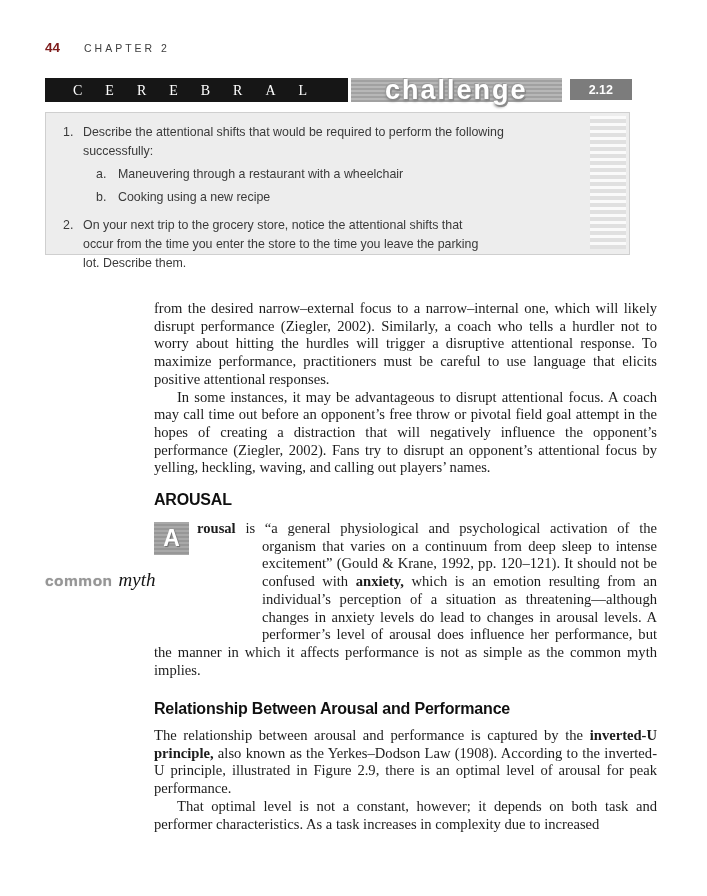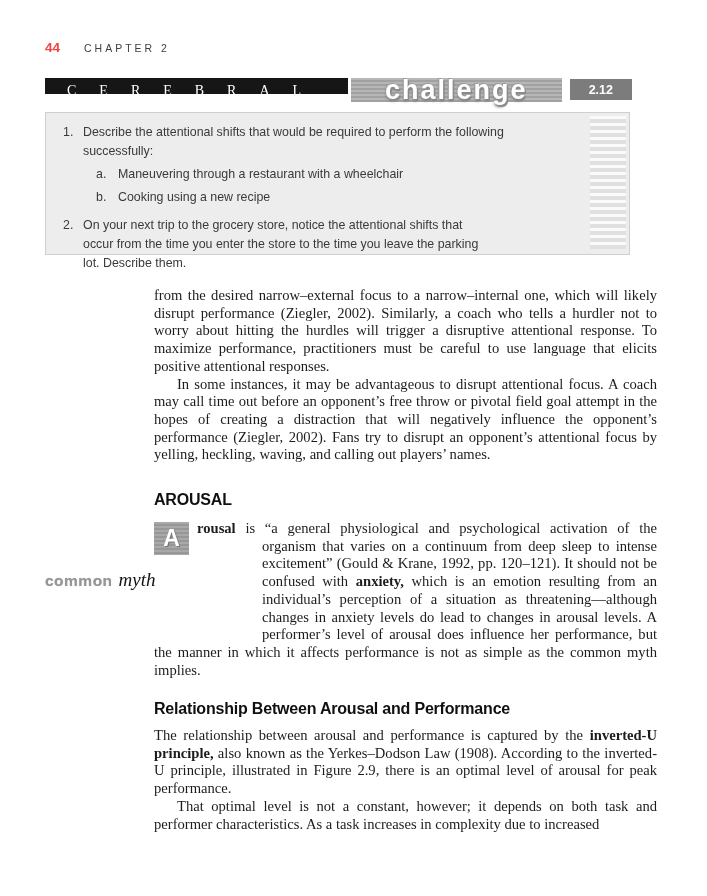--- a/index.html
+++ b/index.html
@@ -5,29 +5,29 @@
   html,body{margin:0;padding:0;background:#ffffff;}
   .page{
     position:relative;
     width:707px;height:896px;
     background:#ffffff;
     font-family:"Liberation Sans",sans-serif;
     overflow:hidden;
   }
   
   .running-head{position:absolute;top:40px;left:45px;display:flex;align-items:baseline;}
-  .page-number{font-weight:bold;font-size:13.5px;color:#ef4444;}
+  .page-number{font-weight:bold;font-size:13.5px;color:#7f1d1d;}
   .chapter-label{margin-left:24px;font-size:10.5px;letter-spacing:3px;color:#3e3e3e;}
 
   
   .banner{position:absolute;top:78px;left:45px;width:587px;height:24px;display:flex;align-items:flex-start;}
   .banner-black{
-    width:310px;height:16px;background:#161616;box-sizing:border-box;
+    width:310px;height:24px;background:#161616;box-sizing:border-box;
     color:#ffffff;font-family:"Liberation Serif",serif;font-size:14px;
-    letter-spacing:23px;padding-left:22px;line-height:25px;white-space:nowrap;overflow:hidden;
+    letter-spacing:23px;padding-left:28px;line-height:25px;white-space:nowrap;overflow:hidden;
   }
   .banner-challenge{
     width:217px;height:24px;margin-left:3px;position:relative;
     background:repeating-linear-gradient(180deg,#b7b7b7 0px,#b7b7b7 2px,#a1a1a1 2px,#a1a1a1 4px);
     display:flex;align-items:center;justify-content:center;
   }
   .banner-challenge .challenge-word{
     font-family:Liberation Sans, sans-serif;font-weight:bold;font-size:27px;
     color:#ffffff;letter-spacing:2px;line-height:24px;
     text-shadow:1.5px 1.5px 0 #8a8a8a,-1px -1px 0 #9c9c9c,0 2px 3px #7a7a7a;
@@ -60,21 +60,21 @@
   .ch-sub-num{width:22px;flex-shrink:0;}
 
   
   .serif-block{
     position:absolute;left:154px;width:503px;
     font-family:"Liberation Serif",serif;font-size:14.6px;line-height:17.7px;
     color:#1c1c1c;text-align:justify;
   }
   .serif-block p{margin:0;}
   .serif-block p.indent{text-indent:23px;}
-  .para-block-1{top:287px;}
+  .para-block-1{top:300px;}
   .arousal-para{top:520px;}
   .rel-para{top:727px;}
 
   
   .section-heading{
     position:absolute;left:154px;
     font-family:"Liberation Sans",sans-serif;font-weight:bold;font-size:16px;color:#101010;
     letter-spacing:-0.2px;
   }
   .arousal-heading{top:491px;}

